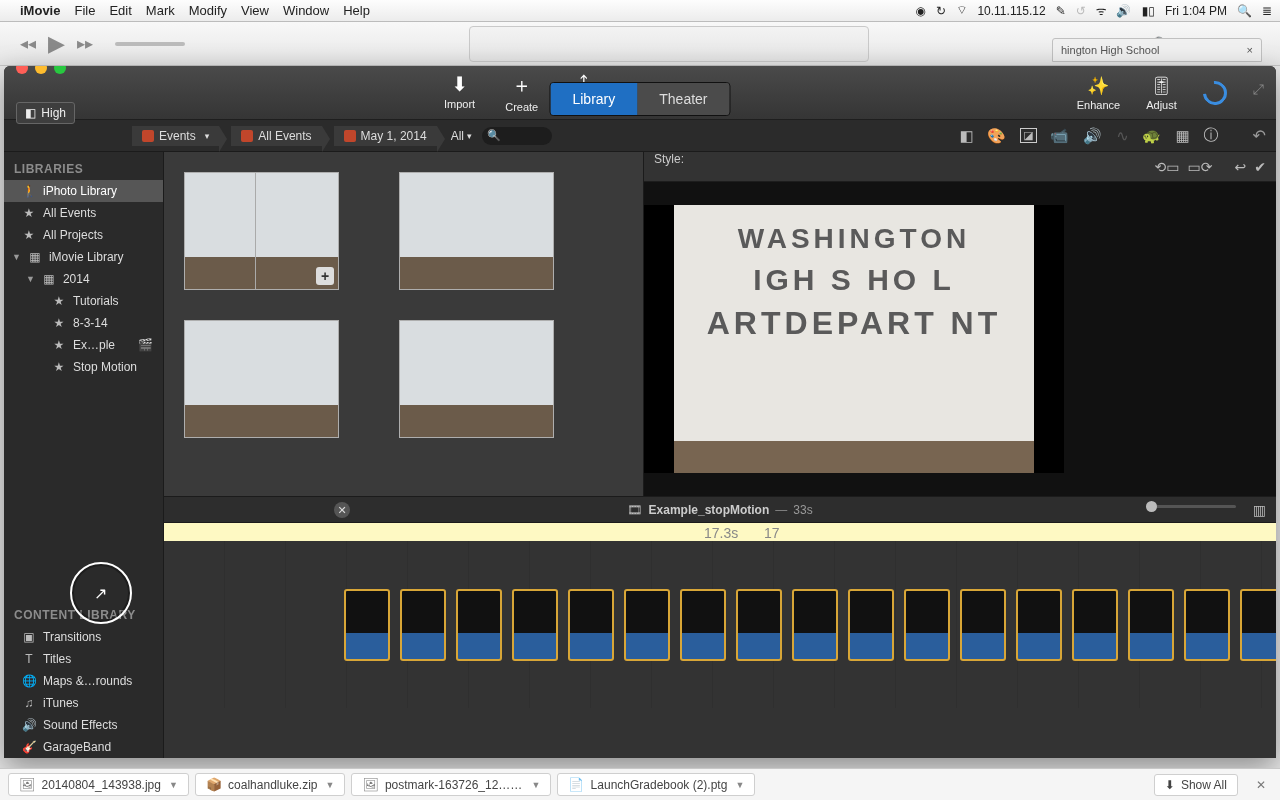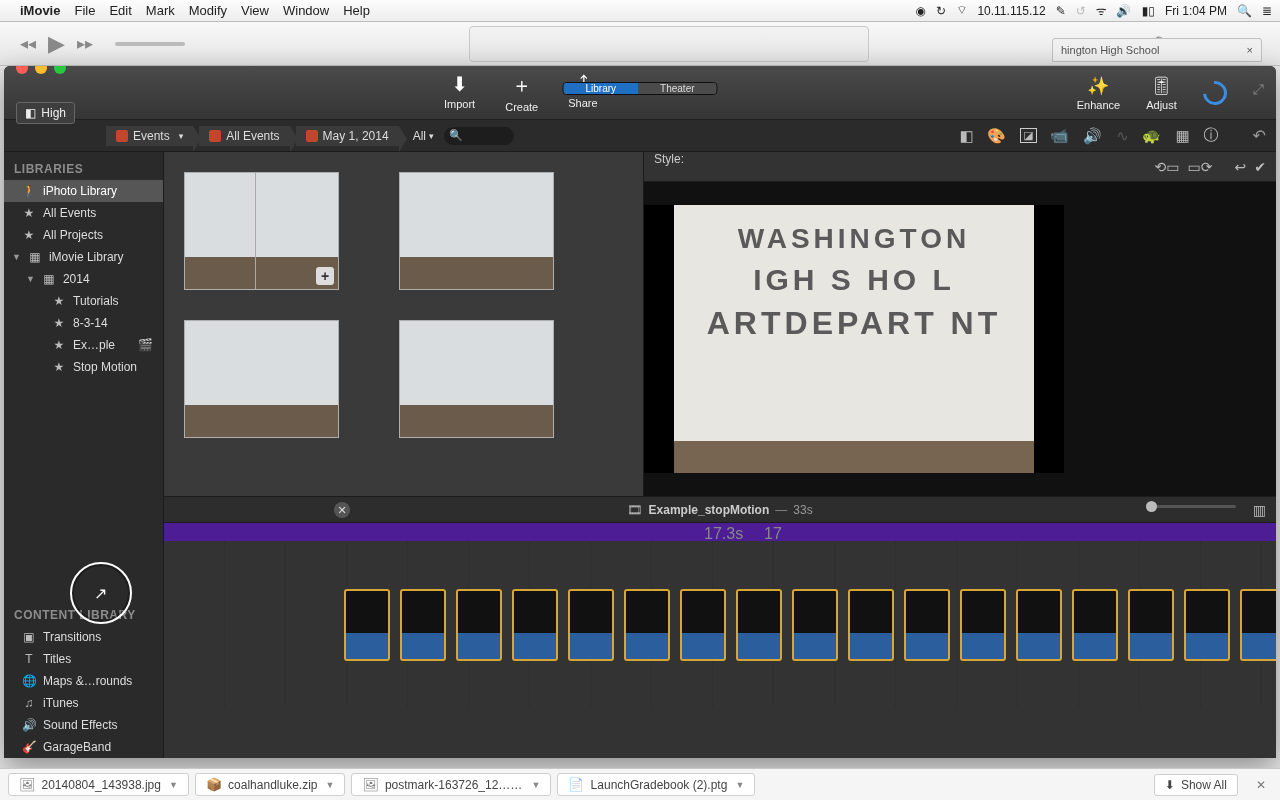--- a/index.html
+++ b/index.html
@@ -26,30 +26,30 @@
   .imovie { position:absolute; top:66px; left:4px; width:1272px; height:692px; background:#2e2e2e; border-radius:6px 6px 0 0; box-shadow:0 10px 30px rgba(0,0,0,.4); display:flex; flex-direction:column; overflow:hidden;}
   .titlebar{height:54px;background:linear-gradient(#4a4a4a,#353535);display:flex;align-items:center;color:#ddd;padding:0 12px;position:relative;border-bottom:1px solid #1e1e1e}
   .traffic{display:flex;gap:7px;margin-right:14px}
   .dot{width:12px;height:12px;border-radius:50%}
   .red{background:#ff5f57}.yellow{background:#febc2e}.green{background:#28c840}
   .hide-btn{display:flex;align-items:center;gap:5px;color:#eee;font-size:12px;padding:3px 8px;border:1px solid #666;border-radius:3px;background:#3e3e3e;margin-top:20px;margin-right:20px}
   .tbtns{display:flex;gap:30px;margin-left:200px}
   .tbtn{display:flex;flex-direction:column;align-items:center;color:#eee;font-size:11px;gap:2px}
   .tbtn .ic{font-size:20px;color:#fff}
   .seg{position:absolute;left:50%;transform:translateX(-50%);top:16px;display:flex;border:1px solid #111;border-radius:4px;overflow:hidden}
-  .seg div{padding:0 22px;font-size:10px;background:#4b4b4b;color:#ddd}
+  .seg div{padding:8px 22px;font-size:14px;background:#4b4b4b;color:#ddd}
   .seg .on{background:#1f6fc3;color:#fff}
   .rbtns{margin-left:auto;display:flex;gap:26px}
   .rbtn{display:flex;flex-direction:column;align-items:center;color:#eee;font-size:11px;gap:2px}
   .rbtn .ic{font-size:18px}
   .loop{width:24px;height:24px;border:3px solid #3a8de0;border-radius:50%;border-left-color:transparent;transform:rotate(40deg);margin-top:6px}
 
   
   .subbar{height:32px;background:#2b2b2b;border-bottom:1px solid #1b1b1b;display:flex;align-items:center;padding:0 10px;color:#ddd;font-size:12px}
-  .crumbs{display:flex;align-items:center;gap:6px;margin-left:92px}
+  .crumbs{display:flex;align-items:center;gap:12px;margin-left:118px}
   .crumb{display:flex;align-items:center;gap:5px;padding:3px 10px;background:#3a3a3a;position:relative}
   .crumb::after{content:"";position:absolute;right:-8px;top:0;bottom:0;width:0;height:0;border-top:13px solid transparent;border-bottom:13px solid transparent;border-left:8px solid #3a3a3a}
   .cal{width:12px;height:12px;background:#c1462b;border-radius:2px;display:inline-block}
   .all-dd{margin-left:14px;display:flex;align-items:center;gap:3px}
   .sbar-search{margin-left:10px;width:70px;height:18px;border-radius:9px;background:#1d1d1d;display:flex;align-items:center;padding:0 6px;color:#777;font-size:11px}
   .sub-right{margin-left:auto;display:flex;align-items:center;gap:14px;color:#bbb;font-size:15px}
   .sub-right .dim{color:#555}
   .undo-right{margin-left:20px;font-size:16px;color:#999}
 
   
@@ -81,21 +81,21 @@
   .board .l2{font-size:30px}
   .board .l3{font-size:32px}
 
   
   .timeline{height:262px;background:#333;border-top:1px solid #1b1b1b;display:flex;flex-direction:column}
   .tlhead{height:26px;display:flex;align-items:center;justify-content:center;color:#ccc;font-size:12px;position:relative;background:#2d2d2d;border-bottom:1px solid #1c1c1c}
   .tlhead .close{position:absolute;left:170px;top:5px;width:16px;height:16px;border-radius:50%;background:#555;color:#ddd;font-size:11px;display:flex;align-items:center;justify-content:center}
   .tlhead .zoom{position:absolute;right:40px;top:8px;width:90px;height:3px;background:#555;border-radius:2px}
   .tlhead .zoom::before{content:"";position:absolute;left:0;top:-4px;width:11px;height:11px;background:#bbb;border-radius:50%}
   .tlhead .grid-ic{position:absolute;right:10px;top:5px;color:#bbb;font-size:14px}
-  .tlruler{height:18px;background:#4c1d95;color:#888;font-size:16px;position:relative}
+  .tlruler{height:18px;background:#fef9c3;color:#888;font-size:14px;position:relative}
   .tlruler span{position:absolute;top:2px}
   .tltrack{flex:1;display:flex;align-items:center;gap:10px;padding:0 0 0 180px;overflow:hidden;background:repeating-linear-gradient(90deg,#333 0,#333 60px,#2f2f2f 60px,#2f2f2f 61px)}
   .clip{width:46px;height:72px;border:2px solid #d8a637;border-radius:3px;background:linear-gradient(#111 0%,#111 62%,#2a5e9c 62%);flex:none}
   .tlspace{height:50px}
 
   
   .cursor-ring{position:absolute;left:66px;top:496px;width:62px;height:62px;border:2px solid #fff;border-radius:50%;box-shadow:inset 0 0 0 2px rgba(0,0,0,.3);pointer-events:none;display:flex;align-items:center;justify-content:center;color:#fff;font-size:14px}
   .cursor-ring::after{content:"↖";transform:scaleX(-1);color:#fff;font-size:16px}
 
   

